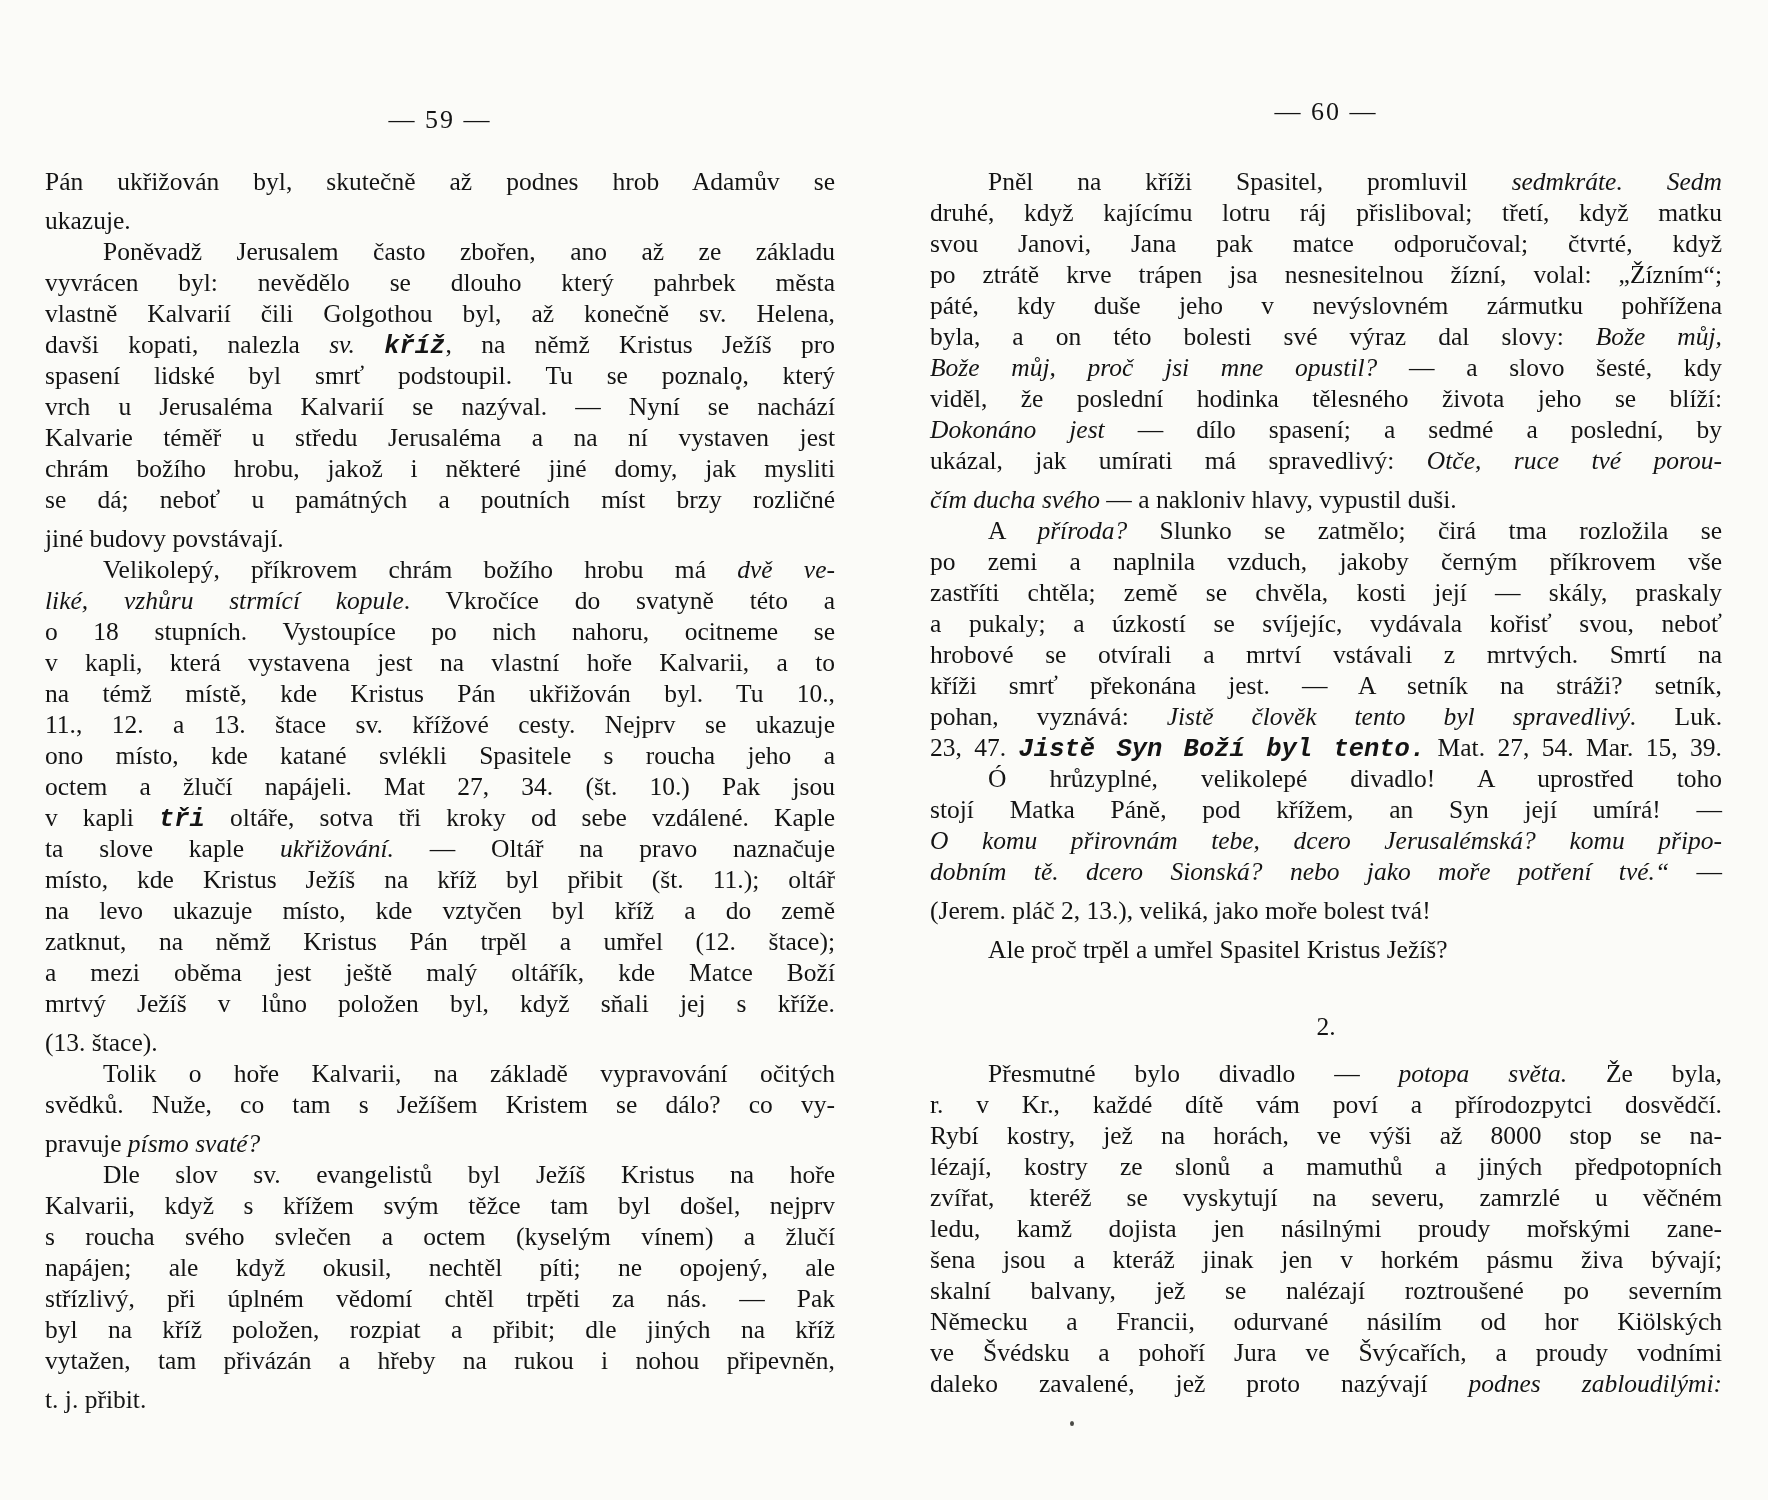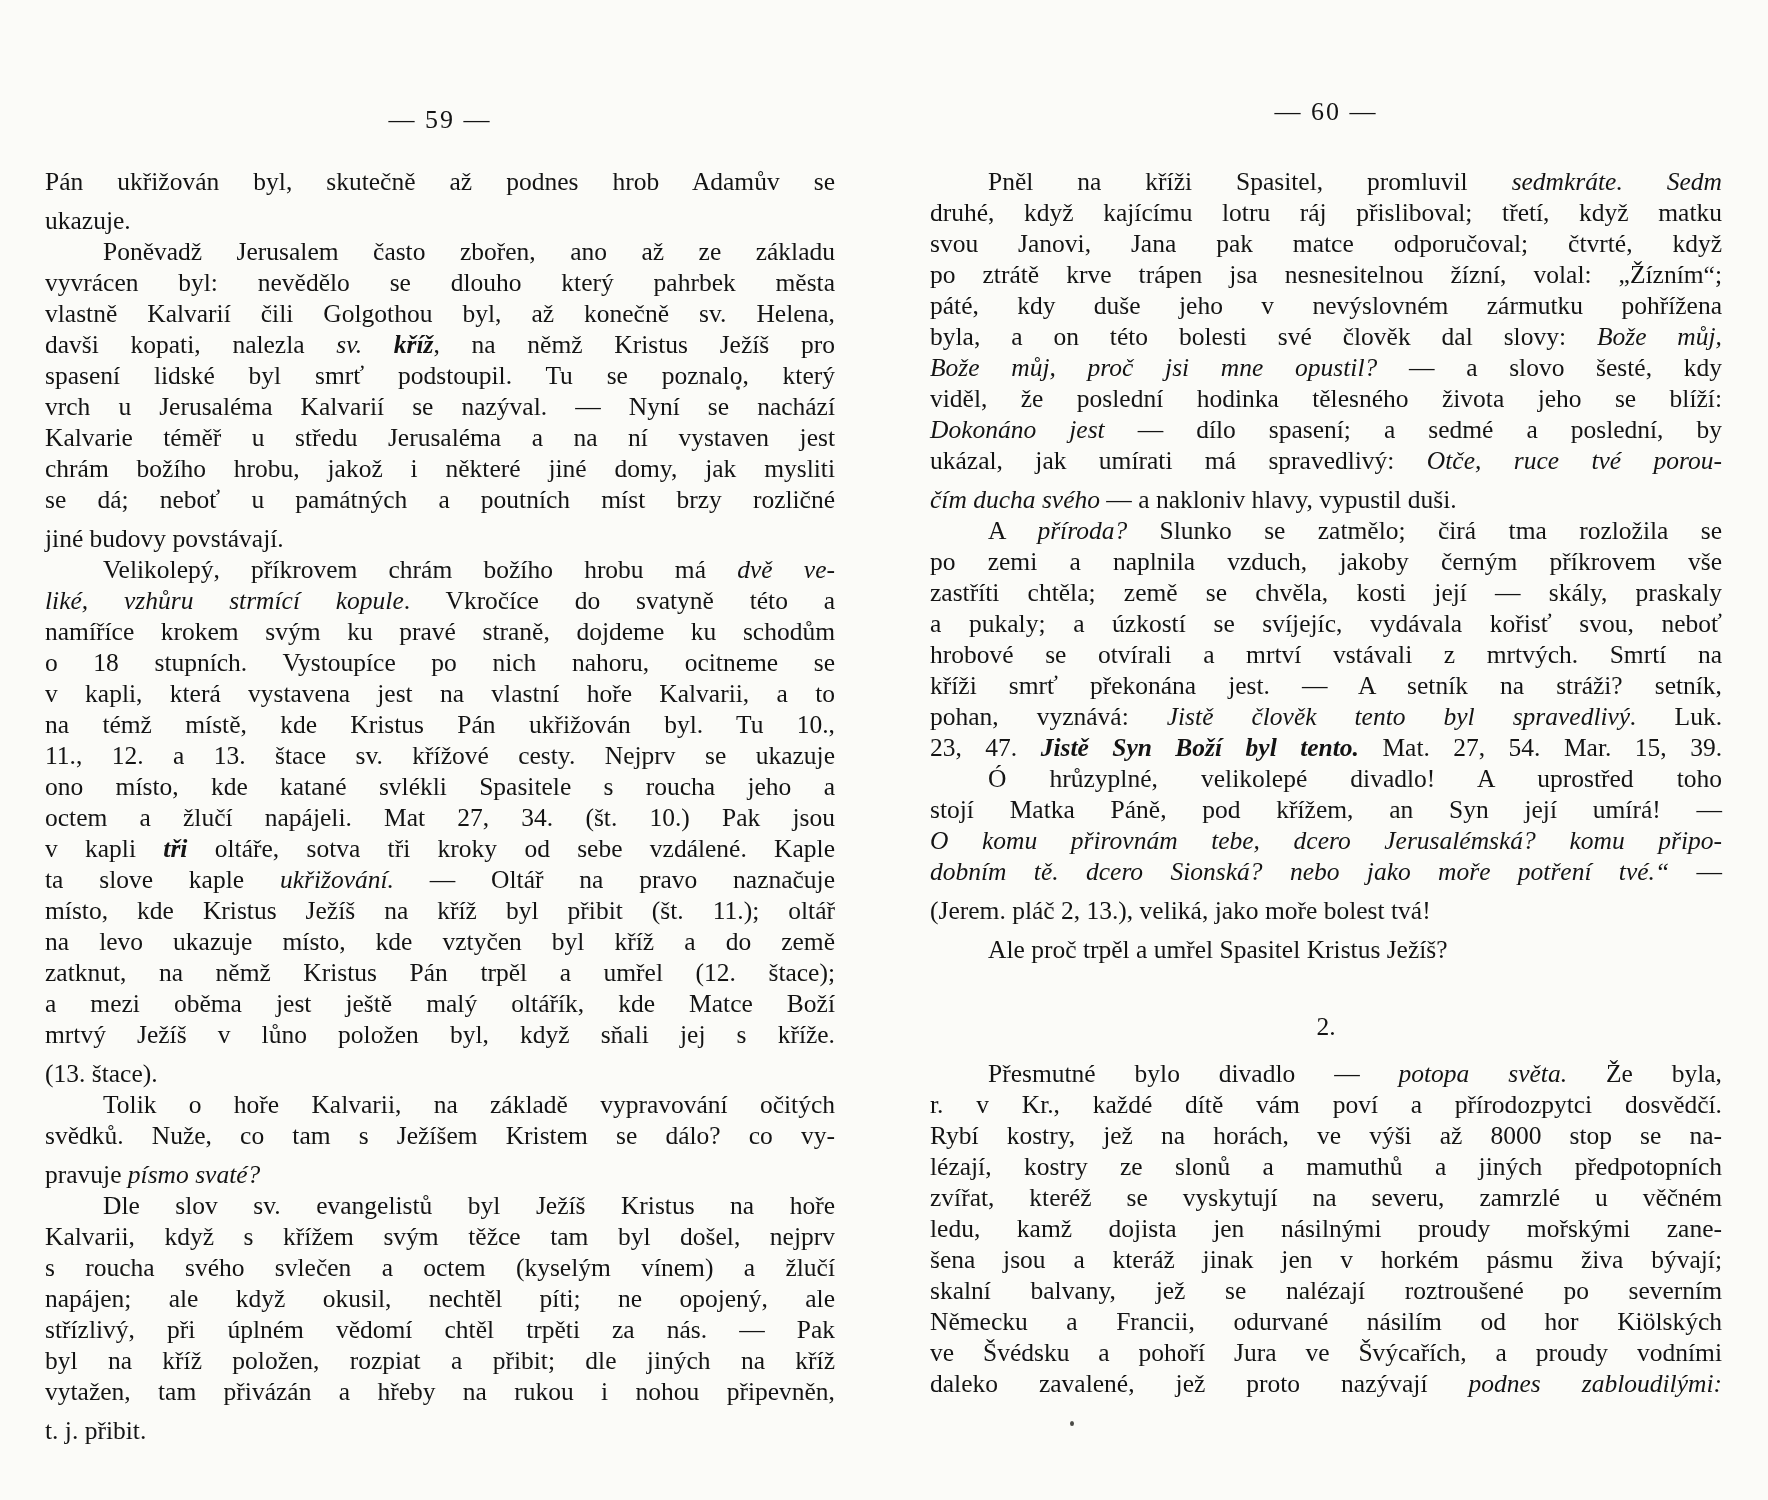--- a/index.html
+++ b/index.html
@@ -19,21 +19,21 @@
   .page-left .pagenum{top:104px;}
   .page-right .pagenum{top:96px;}
   .content{position:absolute;top:166px;left:0;right:0;}
   .line{
     text-align:justify;text-align-last:justify;
     -moz-text-align-last:justify;height:31px;
   }
   .line.first{padding-left:58px;}
   .line.last{text-align-last:left;margin-top:8px;-moz-text-align-last:left;}
   .i{font-style:italic;}
-  .bi{font-style:italic;font-weight:bold;}
+  .bi{font-style:italic;font-weight:bold;font-family:Liberation Mono, monospace;}
   .heading{
     text-align:center;text-align-last:center;
     margin:46px 0 16px 0;height:31px;
   }
   .speck{position:absolute;background:#4a4a46;border-radius:50%;}
   .speck-1{left:736px;top:386px;width:4px;height:4px;}
   .speck-2{left:1070px;top:1421px;width:4px;height:5px;}
 </style>
 </head>
 <body>
@@ -48,21 +48,20 @@
       <div class="line"><span>vlastně Kalvarií čili Golgothou byl, až konečně sv. Helena,</span></div>
       <div class="line"><span>davši kopati, nalezla </span><span class="i">sv. </span><span class="bi">kříž</span><span>, na němž Kristus Ježíš pro</span></div>
       <div class="line"><span>spasení lidské byl smrť podstoupil. Tu se poznalo, který</span></div>
       <div class="line"><span>vrch u Jerusaléma Kalvarií se nazýval. — Nyní se nachází</span></div>
       <div class="line"><span>Kalvarie téměř u středu Jerusaléma a na ní vystaven jest</span></div>
       <div class="line"><span>chrám božího hrobu, jakož i některé jiné domy, jak mysliti</span></div>
       <div class="line"><span>se dá; neboť u památných a poutních míst brzy rozličné</span></div>
       <div class="line last"><span>jiné budovy povstávají.</span></div>
       <div class="line first"><span>Velikolepý, příkrovem chrám božího hrobu má </span><span class="i">dvě ve-</span></div>
       <div class="line"><span class="i">liké, vzhůru strmící kopule</span><span>. Vkročíce do svatyně této a</span></div>
-      <div class="line"><span>namíříce krokem svým ku pravé straně, dojdeme ku schodům</span></div>
       <div class="line"><span>o 18 stupních. Vystoupíce po nich nahoru, ocitneme se</span></div>
       <div class="line"><span>v kapli, která vystavena jest na vlastní hoře Kalvarii, a to</span></div>
       <div class="line"><span>na témž místě, kde Kristus Pán ukřižován byl. Tu 10.,</span></div>
       <div class="line"><span>11., 12. a 13. štace sv. křížové cesty. Nejprv se ukazuje</span></div>
       <div class="line"><span>ono místo, kde katané svlékli Spasitele s roucha jeho a</span></div>
       <div class="line"><span>octem a žlučí napájeli. Mat 27, 34. (št. 10.) Pak jsou</span></div>
       <div class="line"><span>v kapli </span><span class="bi">tři</span><span> oltáře, sotva tři kroky od sebe vzdálené. Kaple</span></div>
       <div class="line"><span>ta slove kaple </span><span class="i">ukřižování.</span><span> — Oltář na pravo naznačuje</span></div>
       <div class="line"><span>místo, kde Kristus Ježíš na kříž byl přibit (št. 11.); oltář</span></div>
       <div class="line"><span>na levo ukazuje místo, kde vztyčen byl kříž a do země</span></div>
@@ -85,21 +84,21 @@
 </div>
 
 <div class="page page-right">
   <div class="pagenum">— 60 —</div>
   <div class="content">
       <div class="line first"><span>Pněl na kříži Spasitel, promluvil </span><span class="i">sedmkráte. Sedm</span></div>
       <div class="line"><span>druhé, když kajícímu lotru ráj přisliboval; třetí, když matku</span></div>
       <div class="line"><span>svou Janovi, Jana pak matce odporučoval; čtvrté, když</span></div>
       <div class="line"><span>po ztrátě krve trápen jsa nesnesitelnou žízní, volal: „Žízním“;</span></div>
       <div class="line"><span>páté, kdy duše jeho v nevýslovném zármutku pohřížena</span></div>
-      <div class="line"><span>byla, a on této bolesti své člověk dal slovy: </span><span class="i">Bože můj,</span></div>
+      <div class="line"><span>byla, a on této bolesti své výraz dal slovy: </span><span class="i">Bože můj,</span></div>
       <div class="line"><span class="i">Bože můj, proč jsi mne opustil?</span><span> — a slovo šesté, kdy</span></div>
       <div class="line"><span>viděl, že poslední hodinka tělesného života jeho se blíží:</span></div>
       <div class="line"><span class="i">Dokonáno jest</span><span> — dílo spasení; a sedmé a poslední, by</span></div>
       <div class="line"><span>ukázal, jak umírati má spravedlivý: </span><span class="i">Otče, ruce tvé porou-</span></div>
       <div class="line last"><span class="i">čím ducha svého</span><span> — a nakloniv hlavy, vypustil duši.</span></div>
       <div class="line first"><span>A </span><span class="i">příroda?</span><span> Slunko se zatmělo; čirá tma rozložila se</span></div>
       <div class="line"><span>po zemi a naplnila vzduch, jakoby černým příkrovem vše</span></div>
       <div class="line"><span>zastříti chtěla; země se chvěla, kosti její — skály, praskaly</span></div>
       <div class="line"><span>a pukaly; a úzkostí se svíjejíc, vydávala kořisť svou, neboť</span></div>
       <div class="line"><span>hrobové se otvírali a mrtví vstávali z mrtvých. Smrtí na</span></div>

